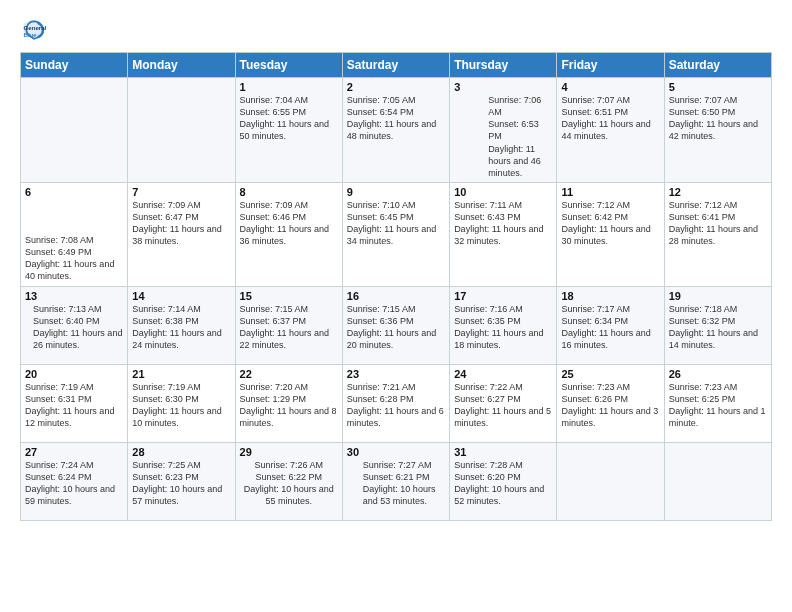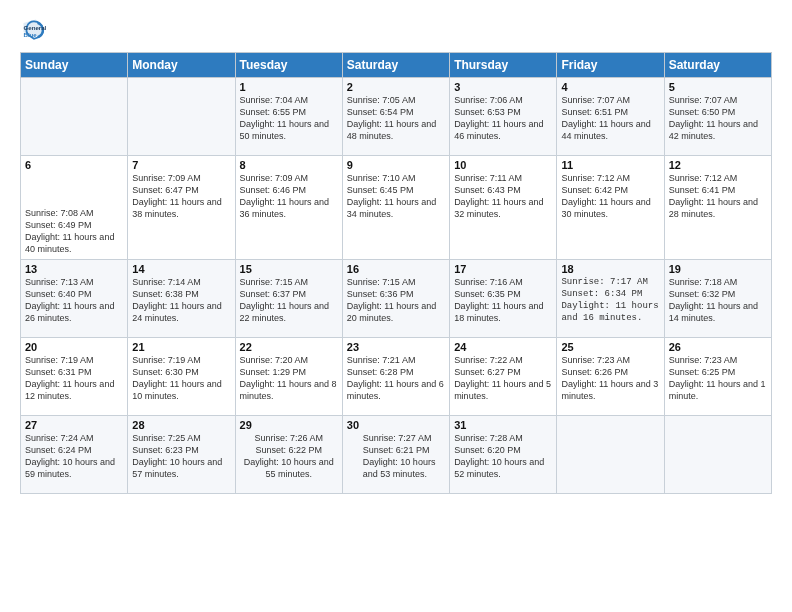--- a/index.html
+++ b/index.html
@@ -132,21 +132,21 @@
 Daylight: 11 hours and 50 minutes.</div>
           </td>
           <td>
             <span class="day-num">2</span>
             <div class="day-info" style="white-space: pre-line;">Sunrise: 7:05 AM
 Sunset: 6:54 PM
 Daylight: 11 hours and 48 minutes.</div>
           </td>
           <td>
             <span class="day-num">3</span>
-            <div class="day-info" style="white-space: pre-line;">Sunrise: 7:06 AM
+            <div class="day-info" style="white-space: pre-line; margin-left: 34px;">Sunrise: 7:06 AM
 Sunset: 6:53 PM
 Daylight: 11 hours and 46 minutes.</div>
           </td>
           <td>
             <span class="day-num">4</span>
             <div class="day-info" style="white-space: pre-line;">Sunrise: 7:07 AM
 Sunset: 6:51 PM
 Daylight: 11 hours and 44 minutes.</div>
           </td>
           <td>
@@ -196,21 +196,21 @@
           <td>
             <span class="day-num">12</span>
             <div class="day-info" style="white-space: pre-line;">Sunrise: 7:12 AM
 Sunset: 6:41 PM
 Daylight: 11 hours and 28 minutes.</div>
           </td>
         </tr>
         <tr>
           <td>
             <span class="day-num">13</span>
-            <div class="day-info" style="white-space: pre-line;">Sunrise: 7:13 AM
+            <div class="day-info" style="white-space: pre-line; margin-left: 8px;">Sunrise: 7:13 AM
 Sunset: 6:40 PM
 Daylight: 11 hours and 26 minutes.</div>
           </td>
           <td>
             <span class="day-num">14</span>
             <div class="day-info" style="white-space: pre-line;">Sunrise: 7:14 AM
 Sunset: 6:38 PM
 Daylight: 11 hours and 24 minutes.</div>
           </td>
           <td>
@@ -226,21 +226,21 @@
 Daylight: 11 hours and 20 minutes.</div>
           </td>
           <td>
             <span class="day-num">17</span>
             <div class="day-info" style="white-space: pre-line;">Sunrise: 7:16 AM
 Sunset: 6:35 PM
 Daylight: 11 hours and 18 minutes.</div>
           </td>
           <td>
             <span class="day-num">18</span>
-            <div class="day-info" style="white-space: pre-line; font-family: Liberation Mono, monospace;">Sunrise: 7:17 AM
+            <div class="day-info" style="white-space: pre-line;">Sunrise: 7:17 AM
 Sunset: 6:34 PM
 Daylight: 11 hours and 16 minutes.</div>
           </td>
           <td>
             <span class="day-num">19</span>
             <div class="day-info" style="white-space: pre-line;">Sunrise: 7:18 AM
 Sunset: 6:32 PM
 Daylight: 11 hours and 14 minutes.</div>
           </td>
         </tr>

